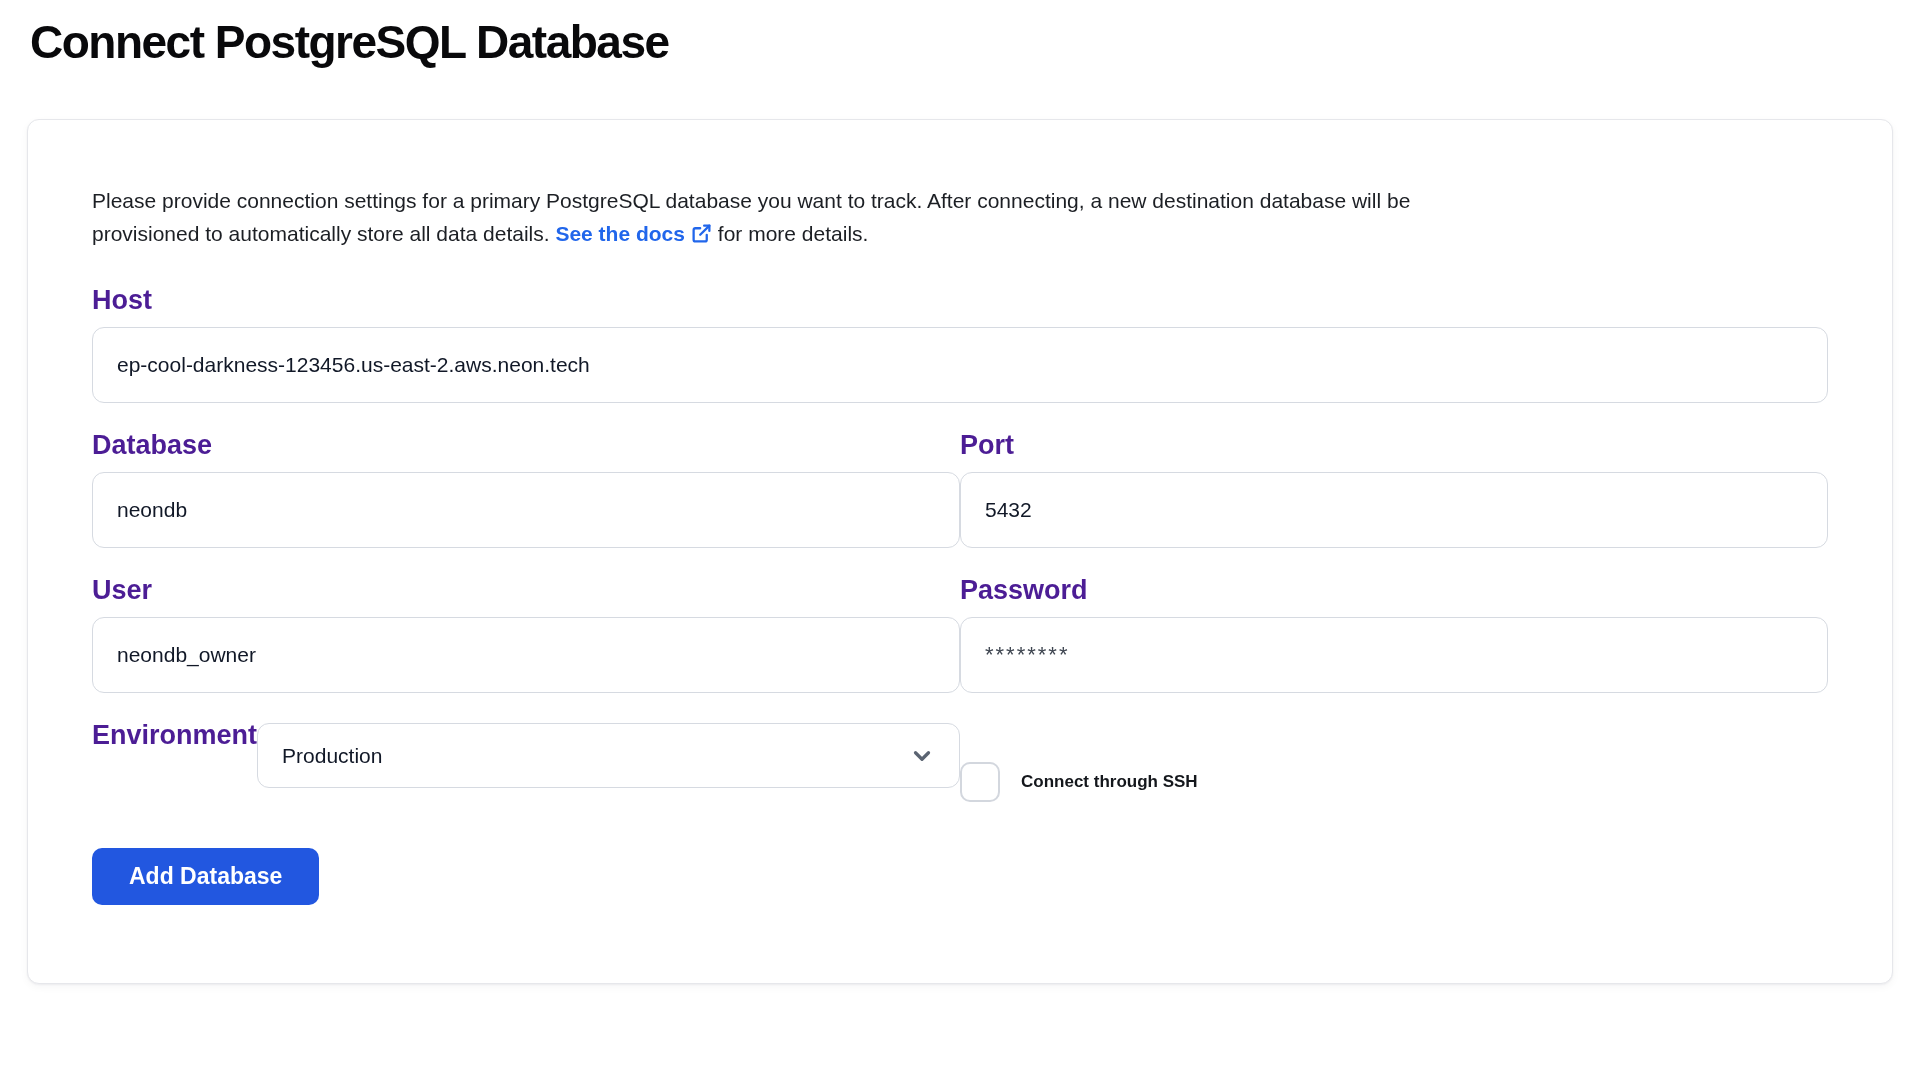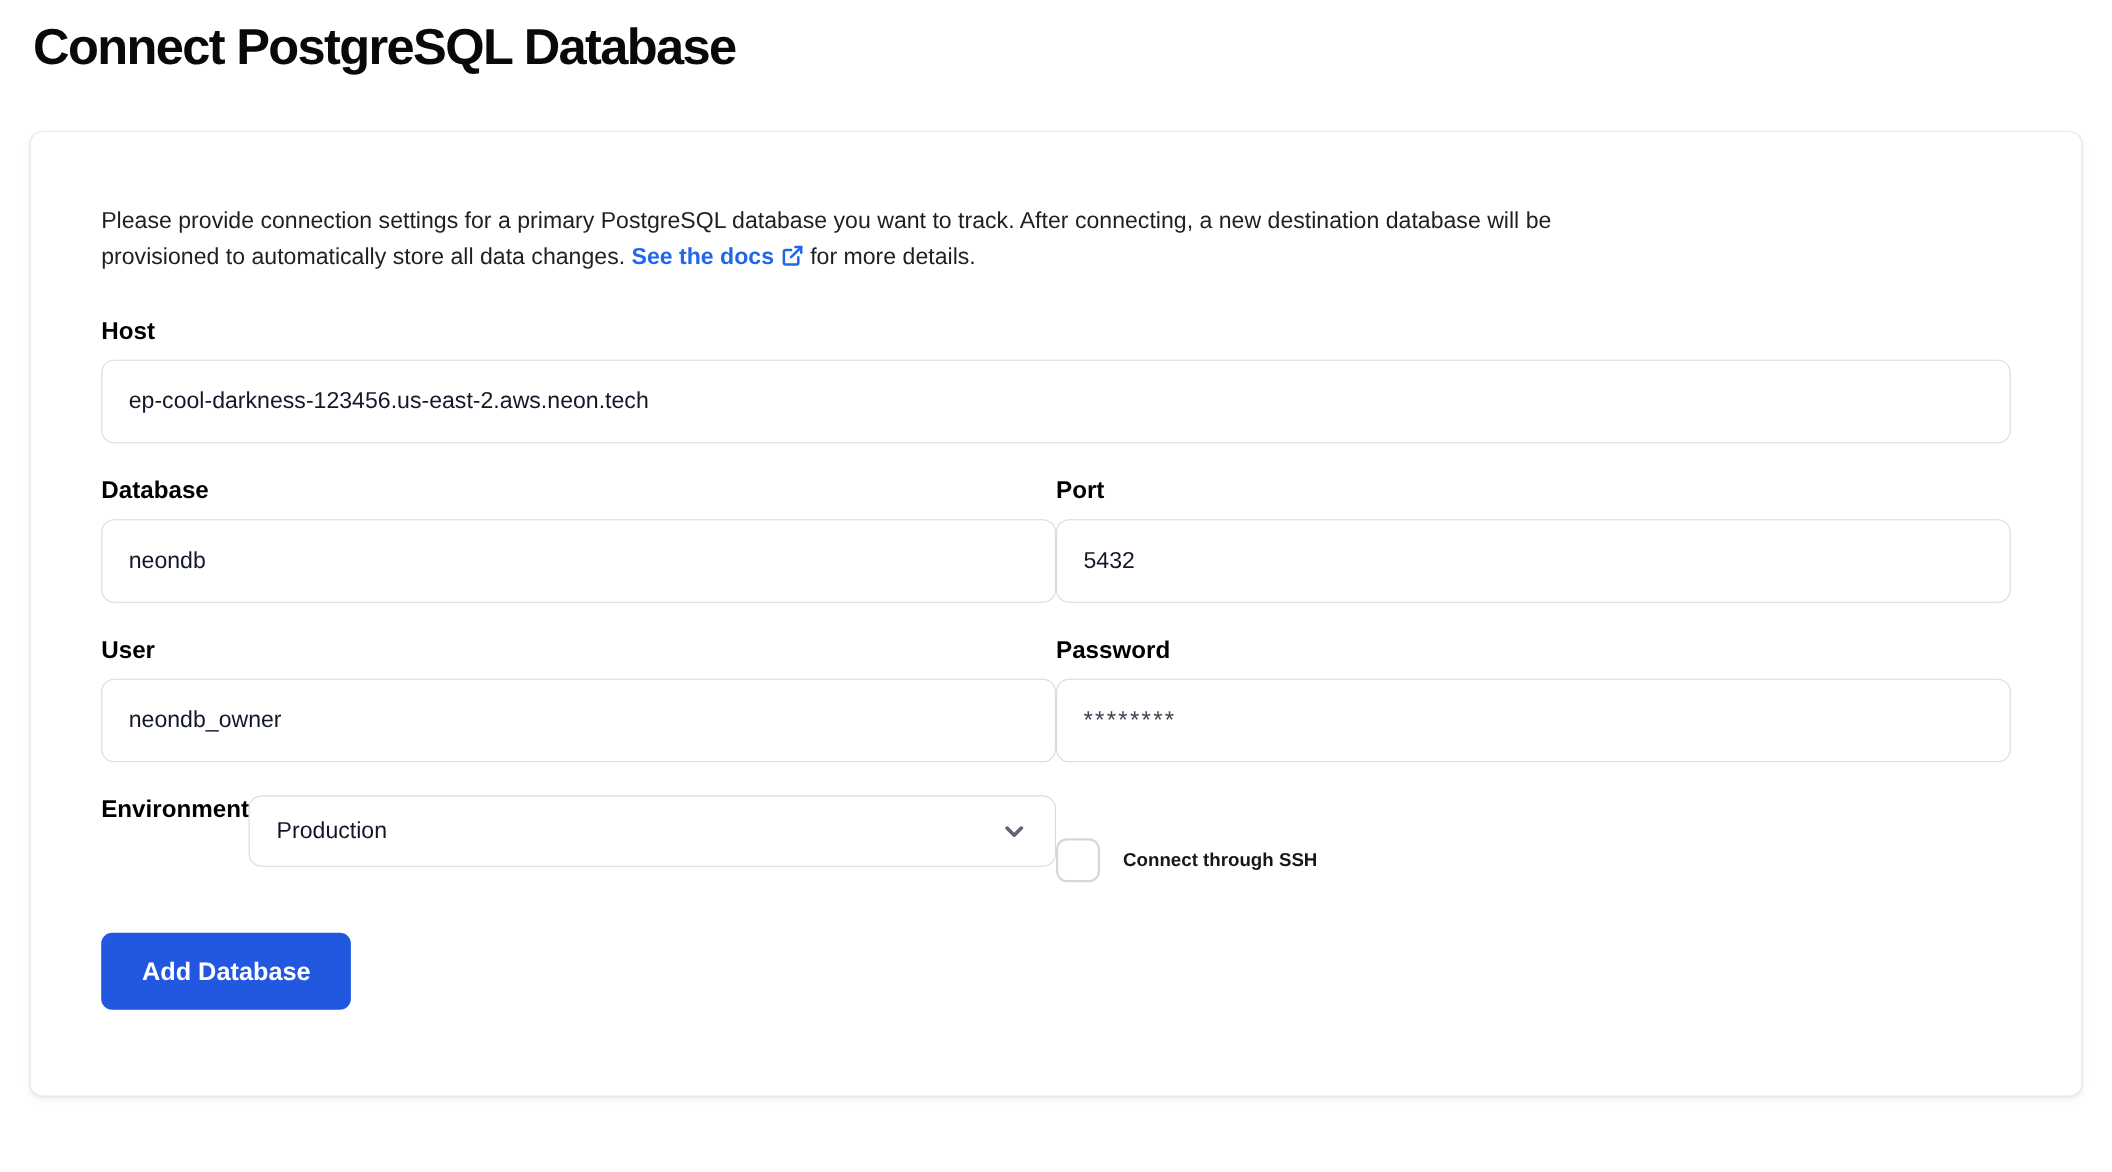--- a/index.html
+++ b/index.html
@@ -48,24 +48,24 @@
     white-space: nowrap;
   }
   .doc-link .ext-icon {
     width: 21px;
     height: 21px;
     vertical-align: -3px;
     margin-left: 6px;
   }
   .field-label {
     display: block;
-    font-size: 22px;
+    font-size: 27px;
     line-height: 25px;
     font-weight: 700;
-    color: #000000;
+    color: #4c1d95;
     margin-bottom: 14px;
   }
   .text-input {
     display: block;
     width: 100%;
     height: 76px;
     border: 1px solid #d6dae1;
     border-radius: 12px;
     background: #ffffff;
     padding: 0 24px;
@@ -125,21 +125,21 @@
     flex: 0 0 auto;
   }
   .checkbox-label {
     margin-left: 21px;
     font-size: 17px;
     font-weight: 700;
     color: #14171c;
   }
   .submit-btn {
     margin-top: 46px;
-    height: 70px;
+    height: 57px;
     padding: 0 37px;
     background: #2257e0;
     color: #ffffff;
     border: none;
     border-radius: 10px;
     font-family: "Liberation Sans", "DejaVu Sans", sans-serif;
     font-size: 23px;
     font-weight: 700;
     cursor: pointer;
   }
@@ -149,21 +149,21 @@
 
 <div class="page">
 
   <h1 class="page-title">Connect PostgreSQL Database</h1>
 
   <div class="card">
 
     <p class="desc">
       <span class="desc-line">Please provide connection settings for a primary PostgreSQL database you want to track. After connecting, a new destination database will be</span>
       <span class="desc-line">
-        <span>provisioned to automatically store all data changes. </span><a class="doc-link"><span>See the docs</span><svg class="ext-icon" viewBox="0 0 24 24" fill="none" stroke="#2166eb" stroke-width="2.6" stroke-linecap="round" stroke-linejoin="round">
+        <span>provisioned to automatically store all data details. </span><a class="doc-link"><span>See the docs</span><svg class="ext-icon" viewBox="0 0 24 24" fill="none" stroke="#2166eb" stroke-width="2.6" stroke-linecap="round" stroke-linejoin="round">
               <path d="M18 13.5V19a2 2 0 0 1-2 2H5a2 2 0 0 1-2-2V8a2 2 0 0 1 2-2h5.5"></path>
               <path d="M15 3h6v6"></path>
               <path d="M10.5 13.5L21 3"></path>
             </svg></a><span> for more details.</span>
       </span>
     </p>
 
     
     <div class="field">
       <label class="field-label">Host</label>

